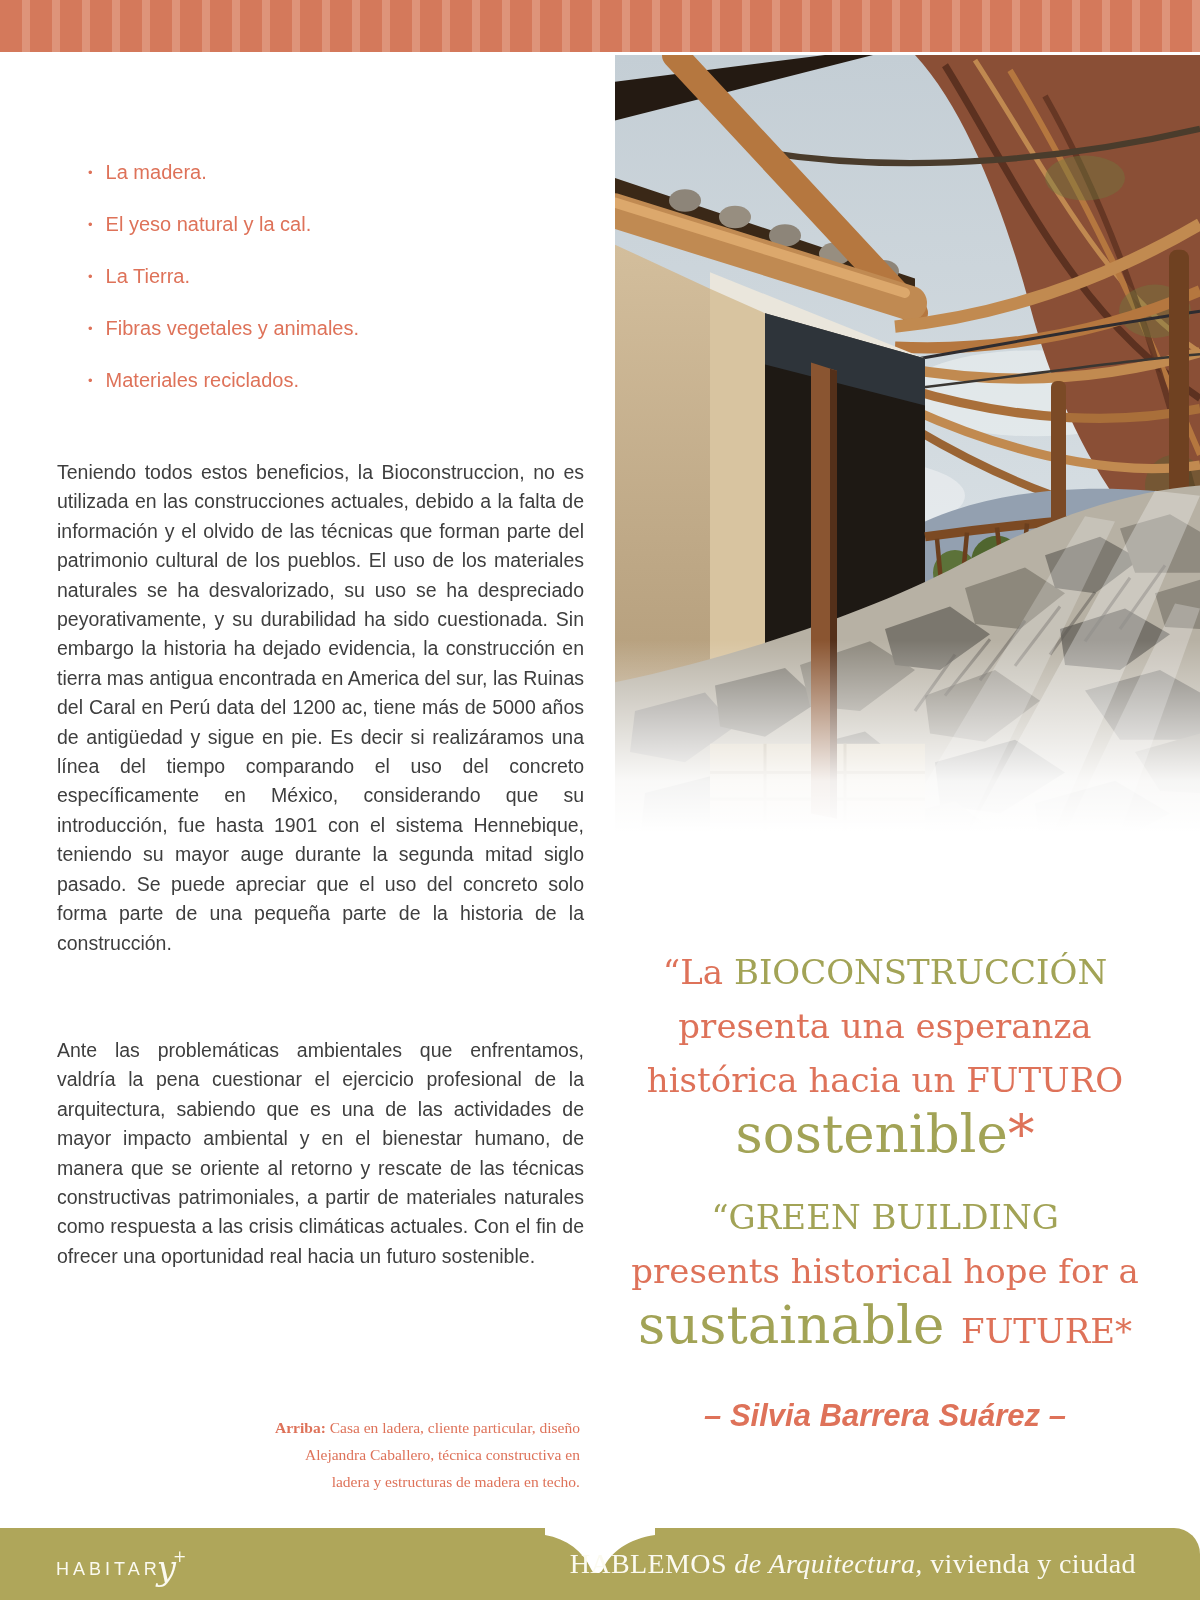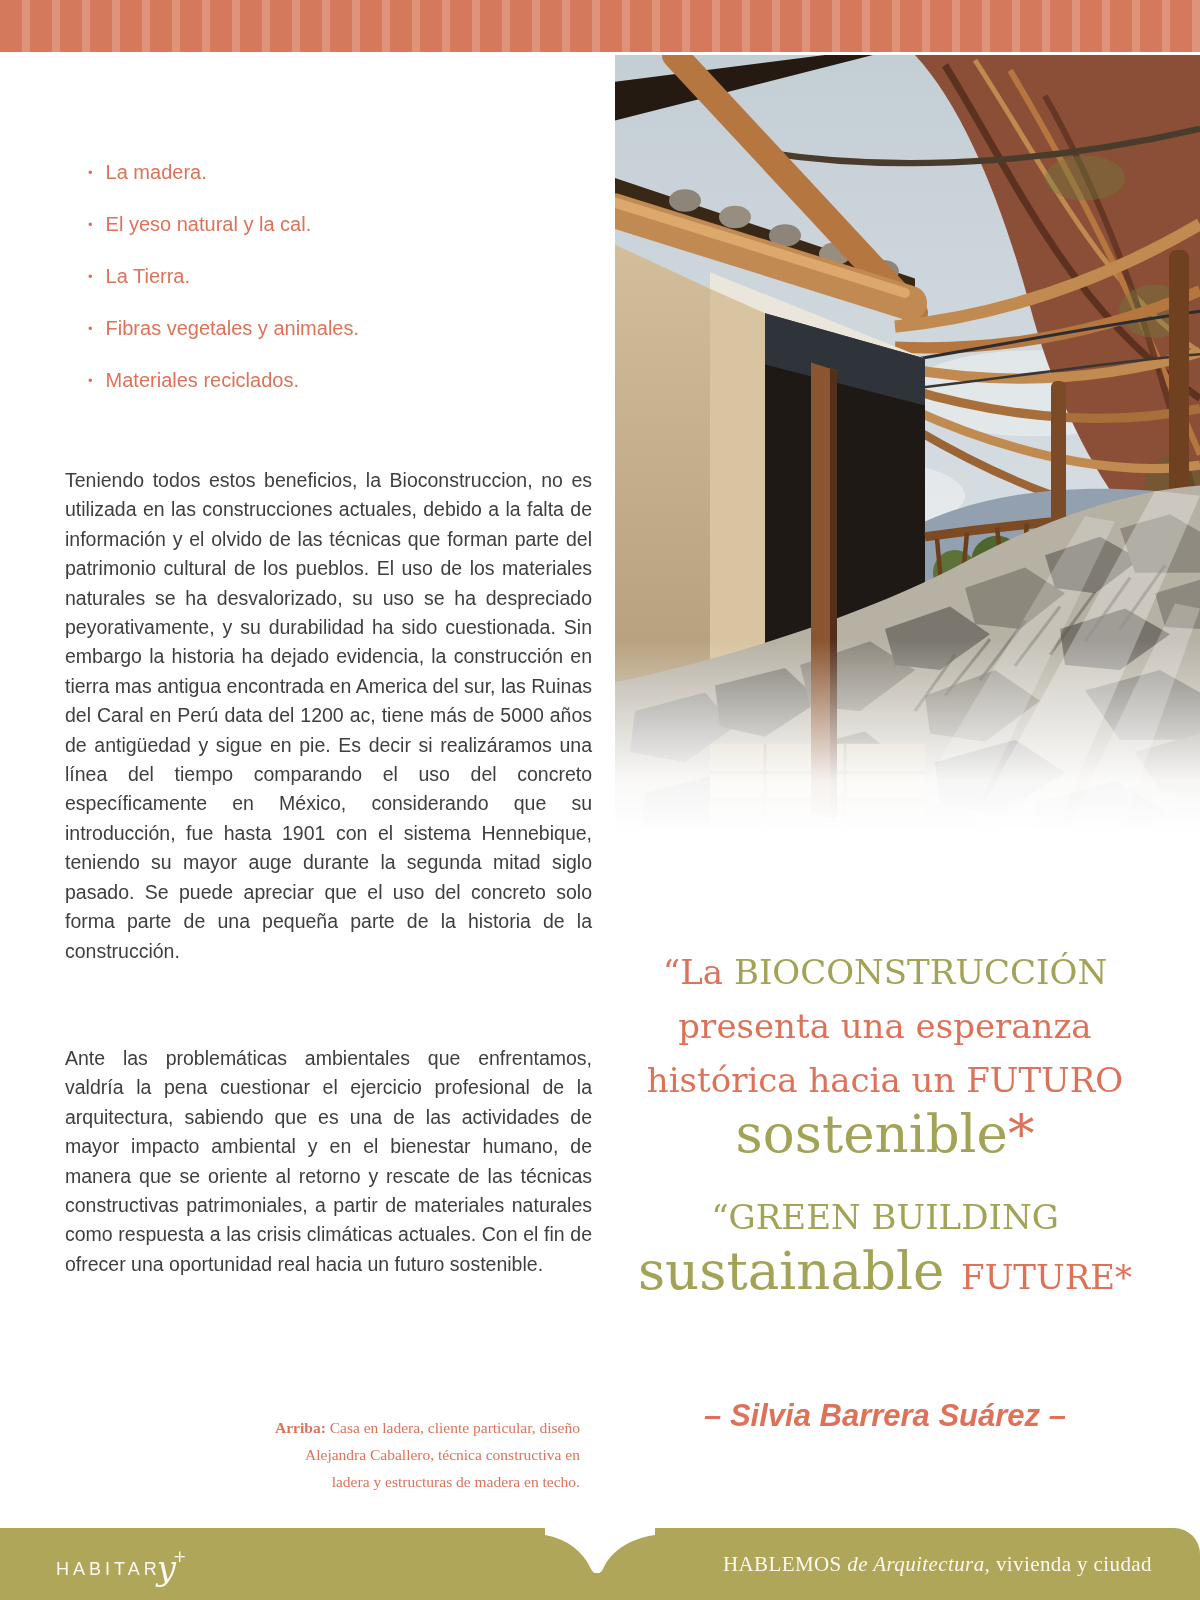--- a/index.html
+++ b/index.html
@@ -8,21 +8,21 @@
   }
   html,body{margin:0;padding:0;background:#fff;}
   .page{position:relative;width:1200px;height:1600px;background:#fff;overflow:hidden;
         font-family:"Liberation Sans",sans-serif;}
   .stripes{position:absolute;left:0;top:0;width:1200px;height:52px;
     background:repeating-linear-gradient(90deg,var(--stripe-base) 0 22px,var(--stripe-light) 22px 30px);}
   .materials-list{position:absolute;left:88px;top:158px;margin:0;padding:0;list-style:none;
     color:var(--salmon);font-size:20px;}
   .materials-list li{display:flex;gap:13px;margin-bottom:22px;line-height:28px;}
   .materials-list .bullet{font-size:13px;line-height:30px;}
-  .para{position:absolute;left:57px;width:527px;margin:8px;color:var(--body-text);
+  .para{position:absolute;left:57px;width:527px;margin:0;color:var(--body-text);
     font-size:19.5px;line-height:29.4px;text-align:justify;}
   .p1{top:458px;} .p2{top:1036px;}
   .photo{position:absolute;left:615px;top:55px;width:585px;height:820px;}
   .photo svg{display:block;}
   .photo-fade{position:absolute;left:0;bottom:0;width:100%;height:235px;
     background:linear-gradient(to bottom,rgba(255,255,255,0) 0%,rgba(255,255,255,.92) 60%,#fff 82%);}
   .photo-caption{position:absolute;left:220px;top:1386px;width:360px;text-align:right;
     color:var(--salmon);font-family:"Liberation Serif",serif;font-size:15.5px;line-height:27px;margin-top:28px;}
   .photo-caption b{font-weight:bold;}
   .quote{position:absolute;left:600px;width:570px;text-align:center;
@@ -35,22 +35,22 @@
     font-family:Liberation Sans, sans-serif;font-style:italic;font-weight:bold;
     color:var(--salmon);font-size:31px;}
   .footer{position:absolute;left:0;top:1528px;width:1200px;height:72px;
     background:var(--footer-olive);border-top-right-radius:26px;}
   .notch{position:absolute;left:545px;top:-1px;}
   .logo{position:absolute;left:56px;top:15px;color:var(--footer-text);white-space:nowrap;}
   .logo-text{font-variant:small-caps;font-size:26px;letter-spacing:4px;text-transform:lowercase;}
   .logo-flourish{font-family:"DejaVu Serif",serif;font-style:italic;font-size:34px;
     position:relative;top:5px;left:-4px;}
   .logo-plus{font-size:16px;vertical-align:super;position:relative;top:-6px;left:-3px;}
-  .tagline{position:absolute;right:48px;top:50%;transform:translateY(-50%);
-    color:var(--footer-text);font-family:"Liberation Serif",serif;font-size:21px;letter-spacing:.4px;white-space:nowrap;}
+  .tagline{position:absolute;right:64px;top:50%;transform:translateY(-50%);
+    color:var(--footer-text);font-family:"Liberation Serif",serif;font-size:28px;letter-spacing:.4px;white-space:nowrap;}
   .tg-italic{font-style:italic;}
 </style>
 </head>
 <body>
 
 <div class="page">
 
   <div class="stripes"></div>
 
   <ul class="materials-list">
@@ -189,20 +189,21 @@
   </div>
 
   <div class="quote quote-es">
       <div class="quote-line"><span class="c-salmon">“La </span><span class="c-olive">BIOCONSTRUCCIÓN</span></div>
       <div class="quote-line"><span class="c-salmon">presenta una esperanza</span></div>
       <div class="quote-line"><span class="c-salmon">histórica hacia un FUTURO</span></div>
       <div class="quote-line"><span class="c-olive seg-big">sostenible</span><span class="c-salmon seg-big">*</span></div>
     </div>
   <div class="quote quote-en">
       <div class="quote-line"><span class="c-olive">“GREEN BUILDING</span></div>
+      <div class="quote-line"><span class="c-salmon">presents historical hope for a</span></div>
       <div class="quote-line"><span class="c-olive seg-big">sustainable </span><span class="c-salmon">FUTURE*</span></div>
     </div>
   <div class="attribution">– Silvia Barrera Suárez –</div>
 
   <div class="footer">
     <svg class="notch" width="110" height="46">
       <path d="M0,0 H110 V8 C84,12 66,24 58,42 C55,48 49,48 46,42 C38,24 22,12 0,8 Z" fill="#ffffff"></path>
     </svg>
     <div class="logo">
       <span class="logo-text">Habitar</span><span class="logo-flourish"><span>y</span><span class="logo-plus">+</span></span>

